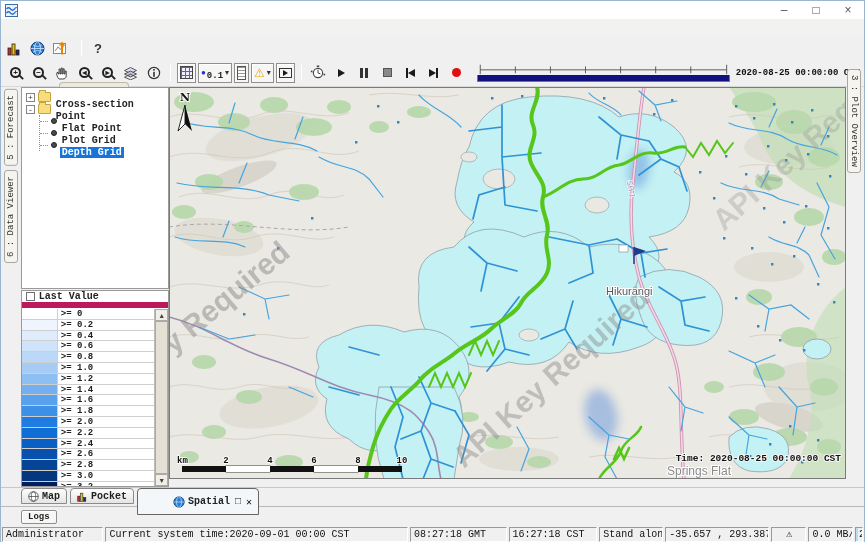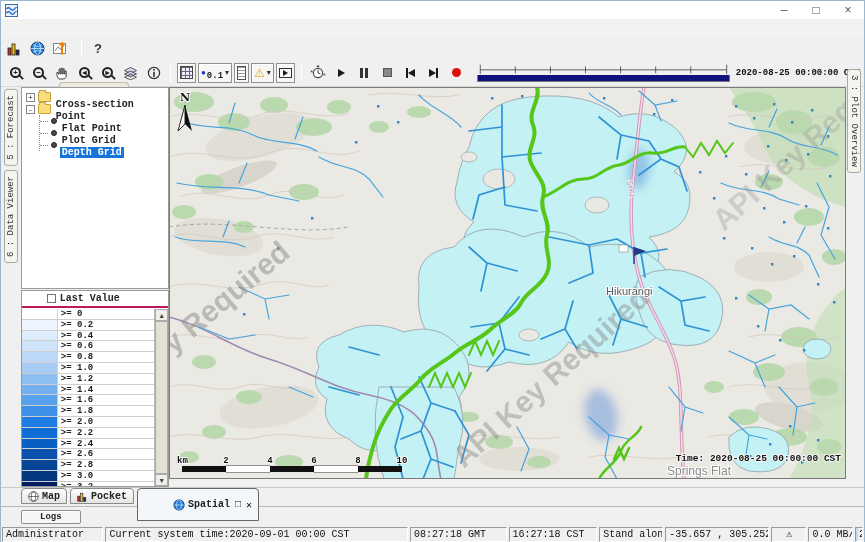--- a/index.html
+++ b/index.html
@@ -89,48 +89,48 @@
                     background:#f7dd7e; border:1px solid #c9a23c; border-bottom:none; }
   .children { margin-left:13px; border-left:1px dotted #909090; }
   .conn { width:8px; height:0; border-top:1px dotted #909090; flex:0 0 auto; }
   .bullet { width:6px; height:6px; border-radius:50%; background:#4a4a4a; border:1px solid #222;
             flex:0 0 auto; }
   .tlabel { white-space:nowrap; padding:0 2px;margin-top:15px; }
   .trow.selected .tlabel { background:#1675d8; color:#fff; }
 
   .legend { flex:1; background:#fff; border:1px solid #9a9a9a; margin-top:1px; position:relative;
             overflow:hidden; }
-  .lg-head { height:17px; display:flex; align-items:center; border-bottom:2px solid #be185d;
-             font:700 10px "Liberation Mono",monospace; color:#222;padding-left:21px; }
+  .lg-head { height:17px; display:flex; align-items:center; border-bottom:6px solid #be185d;
+             font:700 10px "Liberation Mono",monospace; color:#222; }
   .chk { width:9px; height:9px; border:1px solid #707070; background:#fff; margin:0 4px 0 4px; }
   .lg-list { position:absolute; top:18px; bottom:0; left:0; right:14px; overflow:hidden; }
   .lg-row { height:10.8px; display:flex; border-bottom:1px solid #cfcfcf; align-items:stretch; }
   .lg-sw { width:36px; border-right:1px solid #cfcfcf; flex:0 0 auto; }
   .lg-lb { font:700 9px/10px "Liberation Mono",monospace; color:#222; padding-left:3px; }
   .lg-scroll { position:absolute; top:18px; bottom:0; right:0; width:14px; background:#efede6;
                border-left:1px solid #bbb; }
   .sc-btn { height:12px; text-align:center; font-size:7px; color:#444; line-height:12px;
             border:1px solid #aaa; background:#f0eee6; }
   .sc-thumb { position:absolute; top:12px; bottom:12px; left:0; right:0; background:#e4e0d4;
               border:1px solid #aaa; }
 
   .map-area { width:677px; height:392px; position:relative; }
 
   
   .tabbar { height:20px; background:#f0f0f0; border-top:1px solid #c8c8c8; display:flex;
             align-items:flex-start; padding-left:20px; gap:3px; border-bottom:1px solid #b8b8b8; }
   .btab { height:16px; display:flex; align-items:center; gap:3px; padding:0 6px;
           border:1px solid #8a8a8a; border-radius:4px 4px 0 0; background:linear-gradient(#fefefe,#e4e4e2);
           font:700 10px "Liberation Mono",monospace; color:#222; }
-  .btab.active { height:33px; background:#f4f7fa; border-color:#666;padding-left:35px; }
+  .btab.active { height:27px; background:#f4f7fa; border-color:#666;padding-left:35px; }
   .tab-ctl { font-size:10px; color:#111; font-weight:bold; margin-left:2px; }
 
   .logsrow { height:19px; display:flex; align-items:center; padding-left:20px; background:#f0f0f0; }
   .logs-btn { font:700 9px "Liberation Mono",monospace; color:#222; background:#f6f6f4;
-              border:1px solid #8f8f8f; border-radius:2px; padding:1px 18px;
+              border:1px solid #8f8f8f; border-radius:2px; padding:1px 6px;
               box-shadow:inset 1px 1px 0 #fff; }
 
   
   .statusbar { height:17px; display:flex; gap:2px; padding:1px 1px; background:#f0f0f0; }
   .cell { border:1px solid; border-color:#9a9a9a #fff #fff #9a9a9a; background:#f0f0f0;
           font:10px "Liberation Mono",monospace; color:#111; padding:0 3px; line-height:13px;
           white-space:nowrap; overflow:hidden; }
   .c-user{width:105px} .c-sys{width:314px} .c-gmt{width:100px} .c-cst{width:92px}
   .c-mode{width:66px} .c-coord{width:108px} .c-warn{width:36px;text-align:center}
   .c-net{width:46px} .c-mem{flex:1; background:linear-gradient(to right,#b9def0 0 38%,#f0f0f0 38%);}
@@ -667,19 +667,19 @@
   <div class="logsrow">
     <span class="logs-btn">Logs</span>
   </div>
 
   <div class="statusbar">
     <span class="cell c-user">Administrator</span>
     <span class="cell c-sys">Current system time:2020-09-01 00:00 CST</span>
     <span class="cell c-gmt">08:27:18 GMT</span>
     <span class="cell c-cst">16:27:18 CST</span>
     <span class="cell c-mode">Stand alone</span>
-    <span class="cell c-coord">-35.657 , 305.252</span>
+    <span class="cell c-coord">-35.657 , 293.387</span>
     <span class="cell c-warn warn-glyph">⚠</span>
     <span class="cell c-net">0.0 MB/s</span>
     <span class="cell c-mem">2.0 GB</span>
   </div>
 
 </div>
 
 </body></html>

